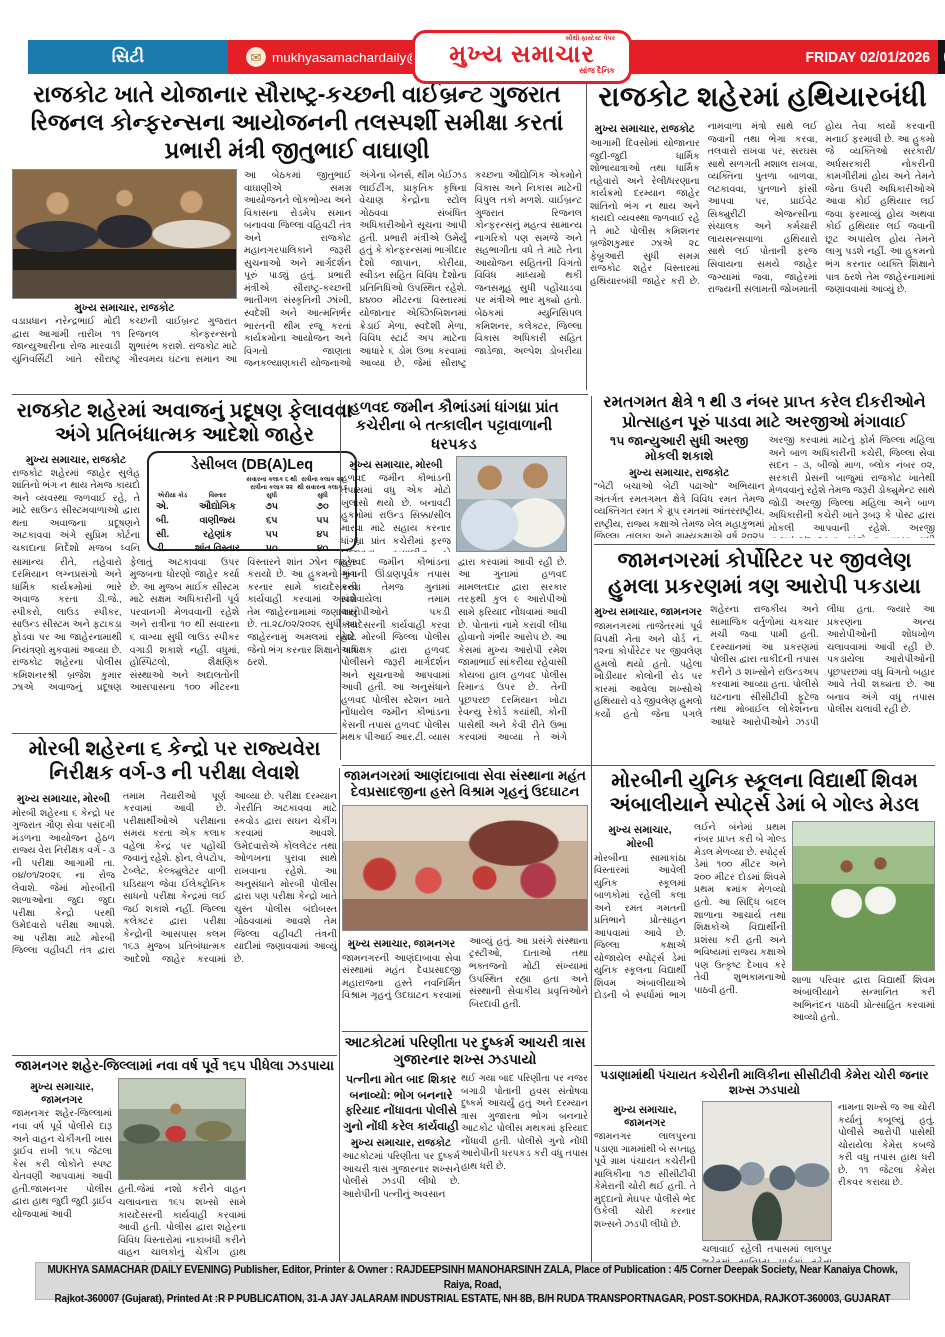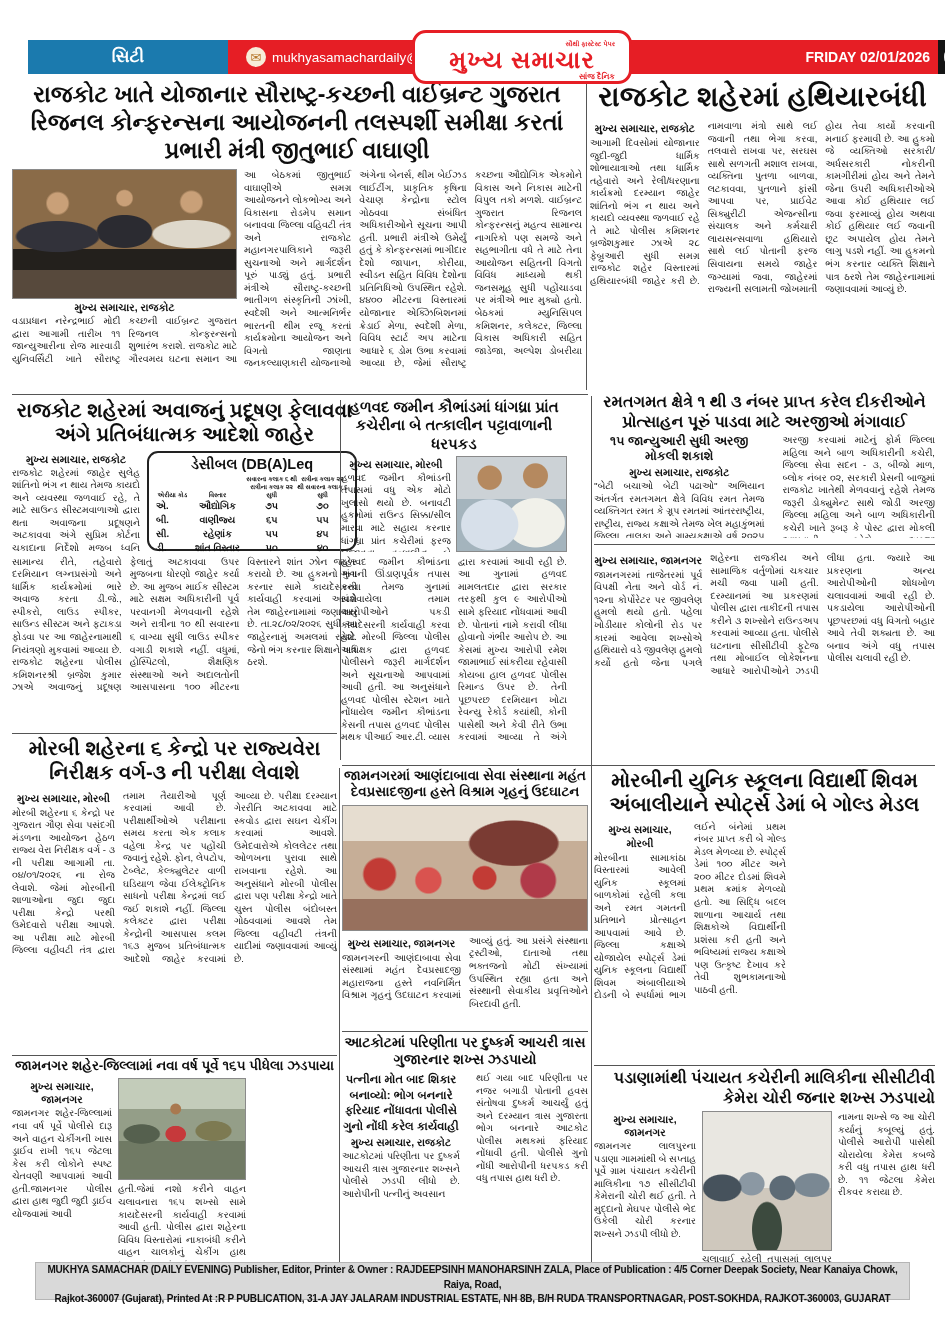--- a/index.html
+++ b/index.html
@@ -14,21 +14,21 @@
   .tb-blue { width:200px; background:#1b7aae; color:#fff; font-weight:bold; font-size:17px;
              display:flex; align-items:center; justify-content:center; }
   .tb-red  { flex:1; background:#e61e25; color:#fff; display:flex; align-items:center; position:relative; }
   .tb-email { display:flex; align-items:center; gap:6px; margin-left:18px; font-size:13.5px; }
   .mail-ic { width:20px; height:20px; border-radius:50%; background:#f7ecd8; color:#b5762a;
              font-size:13px; display:flex; align-items:center; justify-content:center; }
   .tb-date { position:absolute; right:8px; font-weight:bold; font-size:14px; }
   .tb-black { width:34px; background:#141414; color:#fff; font-weight:bold; font-size:21px;
               display:flex; align-items:center; justify-content:center; }
   #masthead { position:absolute; left:412px; top:30px; width:220px; height:54px; background:#fff;
-              border:3px solid #e61e25; border-radius:14px; text-align:center; z-index:5; padding-top:7px; }
+              border:3px solid #e61e25; border-radius:14px; text-align:center; z-index:5; padding-top:1px; }
   .mh-top { color:#e61e25; font-size:6.5px; font-weight:bold; text-align:right; padding-right:14px; }
   .mh-main { color:#e61e25; font-size:24px; font-weight:bold; line-height:1.0; letter-spacing:1px; }
   .mh-sub { color:#e61e25; font-size:8px; font-weight:bold; text-align:right; padding-right:14px; }
   
   .art { position:absolute; overflow:hidden; }
   .headline { font-weight:bold; text-align:center; line-height:1.22; color:#0d0d0d; }
   .subhead  { font-weight:bold; text-align:center; }
   .byline { font-weight:bold; font-size:10.5px; text-align:center; margin:2px 0 1px; }
   .btxt { font-size:9.5px; line-height:1.32; text-align:justify; }
   .cols2 { column-count:2; column-gap:8px; overflow:hidden; }
@@ -178,31 +178,32 @@
         <div class="byline">મુખ્ય સમાચાર, મોરબી</div>
         <div class="btxt">હળવદ જમીન કૌભાંડની તપાસમાં વધુ એક મોટો ખુલાસો થયો છે. બનાવટી હુકમોમાં રાઉન્ડ સિક્કા/સીલ મારવા માટે સહાય કરનાર ધાંગધ્રા પ્રાંત કચેરીમાં ફરજ બજાવતા તત્કાલીન બે પટ્ટાવાળાઓને હળવદ પોલીસે ઝડપી લઈ કાયદેસરની કાર્યવાહી હાથ ધરી છે.</div>
       </div>
       <div class="photo ph-twomen" style="flex:1; height:96px;"></div>
     </div>
     <div class="btxtcols2 btxt cols2" style="height:198px; margin-top:4px;">હળવદ જમીન કૌભાંડના ગુનાની ઊંડાણપૂર્વક તપાસ કરવા તેમજ ગુનામાં સંડોવાયેલા તમામ આરોપીઓને પકડી કાયદેસરની કાર્યવાહી કરવા માટે મોરબી જિલ્લા પોલીસ અધિક્ષક દ્વારા હળવદ પોલીસને જરૂરી માર્ગદર્શન અને સૂચનાઓ આપવામાં આવી હતી. આ અનુસંધાને હળવદ પોલીસ સ્ટેશન ખાતે નોંધાયેલ જમીન કૌભાંડના કેસની તપાસ હળવદ પોલીસ મથક પીઆઈ આર.ટી. વ્યાસ દ્વારા કરવામાં આવી રહી છે. આ ગુનામાં હળવદ મામલતદાર દ્વારા સરકાર તરફથી કુલ ૯ આરોપીઓ સામે ફરિયાદ નોંધવામાં આવી છે. પોતાનાં નામે કરાવી લીધા હોવાનો ગંભીર આરોપ છે. આ કેસમાં મુખ્ય આરોપી રમેશ જામાભાઈ સાંકરીયા રહેવાસી કોયબા હાલ હળવદ પોલીસ રિમાન્ડ ઉપર છે. તેની પૂછપરછ દરમિયાન ખોટા રેવન્યુ રેકોર્ડ કયાંથી, કોની પાસેથી અને કેવી રીતે ઉભા કરવામાં આવ્યા તે અંગે મહત્વની માહિતી મળી હતી. તપાસમાં ખુલ્યું કે તે સમયે ધાંગધ્રા પ્રાંત અધિકારીની કચેરીમાં ફરજ બજાવતા બે પટ્ટાવાળાઓએ ખોટા બનાવટી હુકમોમાં રાઉન્ડ સિક્કા/સીલ મારવા માટે આપ્યા હતા. આ આધાર પર હળવદ પોલીસે ધાંગધ્રા પ્રાંત કચેરીના તત્કાલીન બે પટ્ટાવાળાઓમાં આરોપી ગોવિંદ પોપટભાઈ કુરીયા રહે. ગામ રાજપર તા. ધાંગધ્રા જી.સુરેન્દ્રનગર તથા આરોપી મનસુખ માધાભાઈ કાંટીયા રહે. ધાંગધ્રા ડો. આંબેડકરનગર તા.ધાંગધ્રા જી.સુરેન્દ્રનગર વાળાની ધરપકડ કરી હતી.</div>
   </div>
 
   <div class="art" style="left:594px; top:392px; width:341px; height:150px;">
     <div class="headline" style="font-size:16px;">રમતગમત ક્ષેત્રે ૧ થી ૩ નંબર પ્રાપ્ત કરેલ દીકરીઓને પ્રોત્સાહન પૂરું પાડવા માટે અરજીઓ મંગાવાઈ</div>
-    <div style="display:flex; gap:18px; margin-top:3px; height:104px;">
+    <div style="display:flex; gap:4px; margin-top:3px; height:104px;">
       <div style="width:50%; overflow:hidden;">
         <div class="subhead" style="font-size:12.5px;">૧૫ જાન્યુઆરી સુધી અરજી મોકલી શકાશે</div>
         <div class="byline">મુખ્ય સમાચાર, રાજકોટ</div>
         <div class="btxt">''બેટી બચાઓ બેટી પઢાઓ'' અભિયાન અંતર્ગત રમતગમત ક્ષેત્રે વિવિધ રમત તેમજ વ્યક્તિગત રમત કે ગ્રૂપ રમતમાં આંતરરાષ્ટ્રીય, રાષ્ટ્રીય, રાજ્ય કક્ષાએ તેમજ ખેલ મહાકુંભમાં જિલ્લા, તાલુકા અને ગ્રામ્યકક્ષાએ વર્ષ ૨૦૨૫ - ૨૬માં ૧થી ૩ નંબર પ્રાપ્ત કરેલ દીકરીઓને પ્રોત્સાહન પૂરું પાડવા માટે જિલ્લા મહિલા અને બાળ અધિકારીની કચેરી - રાજકોટ ખાતે અરજીઓ મંગાવવામાં આવી છે.</div>
       </div>
       <div class="btxt" style="flex:1; overflow:hidden;">અરજી કરવામાં માટેનું ફોર્મ જિલ્લા મહિલા અને બાળ અધિકારીની કચેરી, જિલ્લા સેવા સદન - ૩, બીજો માળ, બ્લોક નંબર ૦૨, સરકારી પ્રેસની બાજુમાં રાજકોટ ખાતેથી મેળવવાનું રહેશે તેમજ જરૂરી ડોક્યુમેન્ટ સાથે જોડી અરજી જિલ્લા મહિલા અને બાળ અધિકારીની કચેરી ખાતે રૂબરૂ કે પોસ્ટ દ્વારા મોકલી આપવાની રહેશે. અરજી તા.૧૫/૦૧/૨૦૨૬ના સાંજે ૬ વાગ્યા સુધી સ્વીકારવામાં આવશે. સમયમર્યાદા બાદ મળેલ અરજી અંગે આખરી નિર્ણય સમિતિનો રહેશે તેમ જિલ્લા મહિલા અને બાળ અધિકારીશ્રી, રાજકોટની યાદીમાં જણાવવામાં આવ્યું છે.</div>
     </div>
   </div>
 
   <div class="art" style="left:594px; top:547px; width:341px; height:216px;">
+    <div class="headline" style="font-size:21px;">જામનગરમાં કોર્પોરિટર પર જીવલેણ હુમલા પ્રકરણમાં ત્રણ આરોપી પકડાયા</div>
     <div class="btxt cols3" style="height:150px; margin-top:5px;">
       <div class="byline">મુખ્ય સમાચાર, જામનગર</div>
       <span>જામનગરમાં તાજેતરમાં પૂર્વ વિપક્ષી નેતા અને વોર્ડ નં. ૧૨ના કોર્પોરેટર પર જીવલેણ હુમલો થયો હતો. પહેલા ખોડીયાર કોલોની રોડ પર કારમાં આવેલા શખ્સોએ હથિયારો વડે જીવલેણ હુમલો કર્યો હતો જેના પગલે શહેરના રાજકીય અને સામાજિક વર્તુળોમાં ચકચાર મચી જવા પામી હતી. દરમ્યાનમાં આ પ્રકરણમાં પોલીસ દ્વારા તાકીદની તપાસ કરીને ૩ શખ્સોને રાઉન્ડઅપ કરવામાં આવ્યા હતા. પોલીસે ઘટનાના સીસીટીવી ફૂટેજ તથા મોબાઈલ લોકેશનના આધારે આરોપીઓને ઝડપી લીધા હતા. જ્યારે આ પ્રકરણના અન્ય આરોપીઓની શોધખોળ ચલાવવામાં આવી રહી છે. પકડાયેલા આરોપીઓની પૂછપરછમાં વધુ વિગતો બહાર આવે તેવી શક્યતા છે. આ બનાવ અંગે વધુ તપાસ પોલીસ ચલાવી રહી છે.</span>
     </div>
   </div>
 
   <div class="art" style="left:12px; top:736px; width:325px; height:318px;">
     <div class="headline" style="font-size:20px;">મોરબી શહેરના ૬ કેન્દ્રો પર રાજ્યવેરા નિરીક્ષક વર્ગ-૩ ની પરીક્ષા લેવાશે</div>
     <div class="btxt cols3" style="height:252px; margin-top:5px;">
       <div class="byline">મુખ્ય સમાચાર, મોરબી</div>
@@ -221,26 +222,30 @@
 
   <div class="art" style="left:594px; top:768px; width:341px; height:296px;">
     <div class="headline" style="font-size:20px;">મોરબીની યુનિક સ્કૂલના વિદ્યાર્થી શિવમ અંબાલીયાને સ્પોર્ટ્સ ડેમાં બે ગોલ્ડ મેડલ</div>
     <div style="display:flex; gap:6px; margin-top:4px; height:236px;">
       <div style="width:192px;">
         <div class="btxt cols2" style="height:236px;">
           <div class="byline">મુખ્ય સમાચાર, મોરબી</div>
           <span>મોરબીના સામાકાંઠા વિસ્તારમાં આવેલી યુનિક સ્કૂલમાં બાળકોમાં રહેલી કલા અને રમત ગમતની પ્રતિભાને પ્રોત્સાહન આપવામાં આવે છે. જિલ્લા કક્ષાએ યોજાયેલ સ્પોર્ટ્સ ડેમાં યુનિક સ્કૂલના વિદ્યાર્થી શિવમ અંબાલીયાએ દોડની બે સ્પર્ધામાં ભાગ લઈને બંનેમાં પ્રથમ નંબર પ્રાપ્ત કરી બે ગોલ્ડ મેડલ મેળવ્યા છે. સ્પોર્ટ્સ ડેમાં ૧૦૦ મીટર અને ૨૦૦ મીટર દોડમાં શિવમે પ્રથમ ક્રમાંક મેળવ્યો હતો. આ સિદ્ધિ બદલ શાળાના આચાર્ય તથા શિક્ષકોએ વિદ્યાર્થીની પ્રશંસા કરી હતી અને ભવિષ્યમાં રાજ્ય કક્ષાએ પણ ઉત્કૃષ્ટ દેખાવ કરે તેવી શુભકામનાઓ પાઠવી હતી.</span>
         </div>
       </div>
+      <div style="flex:1;">
+        <div class="photo ph-sports" style="height:150px;"></div>
+        <div class="btxt" style="height:80px; overflow:hidden; margin-top:3px;">શાળા પરિવાર દ્વારા વિદ્યાર્થી શિવમ અંબાલીયાને સન્માનિત કરી અભિનંદન પાઠવી પ્રોત્સાહિત કરવામાં આવ્યો હતો.</div>
+      </div>
     </div>
   </div>
 
   <div class="art" style="left:342px; top:1034px; width:246px; height:222px;">
     <div class="headline" style="font-size:14px;">આટકોટમાં પરિણીતા પર દુષ્કર્મ આચરી ત્રાસ ગુજારનાર શખ્સ ઝડપાયો</div>
-    <div style="display:flex; gap:16px; margin-top:4px; height:178px;">
+    <div style="display:flex; gap:1px; margin-top:4px; height:178px;">
       <div style="width:118px; overflow:hidden;">
         <div class="subhead" style="font-size:11.5px; line-height:1.35;">પત્નીના મોત બાદ શિકાર બનાવ્યો: ભોગ બનનારે ફરિયાદ નોંધાવતા પોલીસે ગુનો નોંધી કરેલ કાર્યવાહી</div>
         <div class="byline">મુખ્ય સમાચાર, રાજકોટ</div>
         <div class="btxt">આટકોટમાં પરિણીતા પર દુષ્કર્મ આચરી ત્રાસ ગુજારનાર શખ્સને પોલીસે ઝડપી લીધો છે. આરોપીની પત્નીનું અવસાન</div>
       </div>
       <div class="btxt" style="flex:1; overflow:hidden;">થઈ ગયા બાદ પરિણીતા પર નજર બગાડી પોતાની હવસ સંતોષવા દુષ્કર્મ આચર્યું હતું અને દરમ્યાન ત્રાસ ગુજારતા ભોગ બનનારે આટકોટ પોલીસ મથકમાં ફરિયાદ નોંધાવી હતી. પોલીસે ગુનો નોંધી આરોપીની ધરપકડ કરી વધુ તપાસ હાથ ધરી છે.</div>
     </div>
   </div>
 
   <div class="art" style="left:12px; top:1058px; width:325px; height:232px;">
@@ -251,21 +256,21 @@
         <div class="btxt">જામનગર શહેર-જિલ્લામાં નવા વર્ષ પૂર્વે પોલીસે દારૂ અને વાહન ચેકીંગની ખાસ ડ્રાઈવ રાખી ૧૬૫ જેટલા કેસ કરી લોકોને સ્પષ્ટ ચેતવણી આપવામાં આવી હતી.જામનગર પોલીસ દ્વારા હાથ જુદી જુદી ડ્રાઈવ યોજવામાં આવી</div>
       </div>
       <div style="width:128px;">
         <div class="photo ph-police" style="height:102px;"></div>
         <div class="btxt" style="height:98px; overflow:hidden; margin-top:3px;">હતી.જેમાં નશો કરીને વાહન ચલાવનારા ૧૬૫ શખ્સો સામે કાયદેસરની કાર્યવાહી કરવામાં આવી હતી. પોલીસ દ્વારા શહેરના વિવિધ વિસ્તારોમાં નાકાબંધી કરીને વાહન ચાલકોનું ચેકીંગ હાથ ધરવામાં આવ્યું હતું.</div>
       </div>
     </div>
   </div>
 
   <div class="art" style="left:594px; top:1068px; width:341px; height:222px;">
-    <div class="headline" style="font-size:16px;text-align:right;">પડાણામાંથી પંચાયત કચેરીની માલિકીના સીસીટીવી કેમેરા ચોરી જનાર શખ્સ ઝડપાયો</div>
+    <div class="headline" style="font-size:12px;">પડાણામાંથી પંચાયત કચેરીની માલિકીના સીસીટીવી કેમેરા ચોરી જનાર શખ્સ ઝડપાયો</div>
     <div style="display:flex; gap:6px; margin-top:4px; height:176px;">
       <div style="width:102px; overflow:hidden;">
         <div class="byline">મુખ્ય સમાચાર, જામનગર</div>
         <div class="btxt">જામનગર લાલપુરના પડાણા ગામમાંથી બે સપ્તાહ પૂર્વે ગ્રામ પંચાયત કચેરીની માલિકીના ૧૭ સીસીટીવી કેમેરાની ચોરી થઈ હતી. તે મુદ્દાનો મેઘપર પોલીસે ભેદ ઉકેલી ચોરી કરનાર શખ્સને ઝડપી લીધો છે.</div>
       </div>
       <div style="width:130px;">
         <div class="photo ph-cctv" style="height:140px;"></div>
         <div class="btxt" style="height:32px; overflow:hidden; margin-top:2px;">ચલાવાઈ રહેલી તપાસમાં લાલપુર શહેરમાં સાનિધ્ય પાર્કમાં રહેતા અને કેમેરા ફીટીંગનું કામ કરતા જસ્મીન ઉર્ફે દીપ દિલીપભાઈ ગોસાઈ</div>
       </div>
       <div class="btxt" style="flex:1; overflow:hidden;">નામના શખ્સે જ આ ચોરી કર્યાનું કબૂલ્યું હતું. પોલીસે આરોપી પાસેથી ચોરાયેલા કેમેરા કબજે કરી વધુ તપાસ હાથ ધરી છે. ૧૧ જેટલા કેમેરા રીકવર કરાયા છે.</div>

